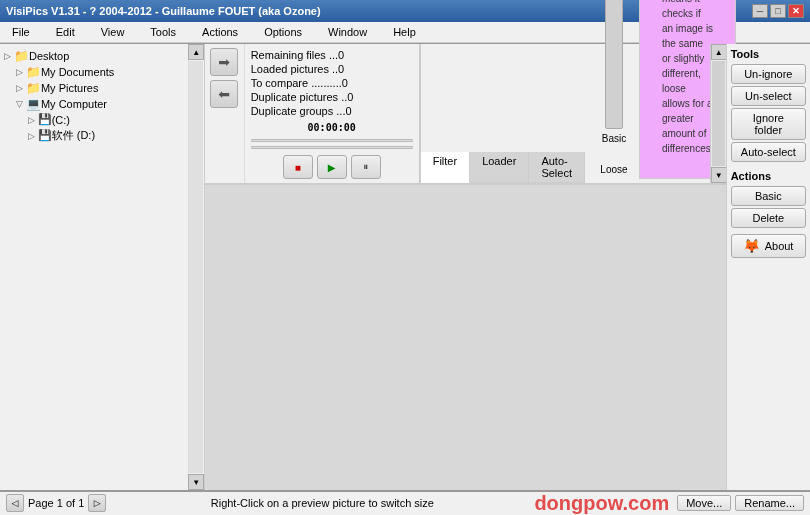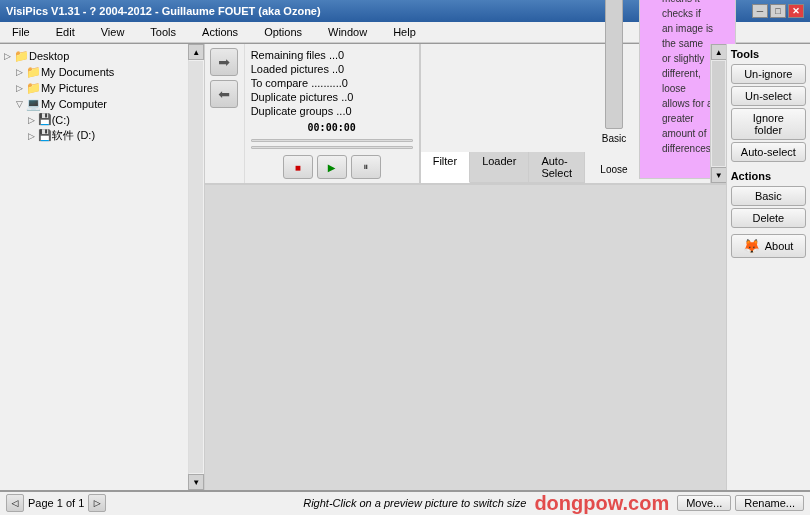--- a/index.html
+++ b/index.html
@@ -310,23 +310,22 @@
       border: 1px solid #aaa;
       border-radius: 2px;
       cursor: pointer;
       display: flex;
       align-items: center;
       justify-content: center;
       font-size: 9px;
     }
     .status-center {
       flex: 1;
-      text-align: right;
+      text-align: center;
       padding-left: 4px;
-      font-style: italic;
     }
     .status-watermark {
       color: #e03030;
       font-size: 20px;
       font-weight: bold;
       font-family: Arial, sans-serif;
       opacity: 0.85;
     }
     .status-right {
       display: flex;

